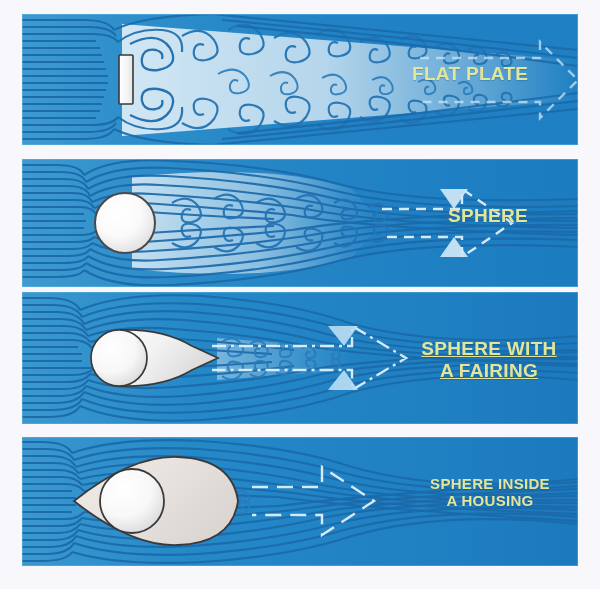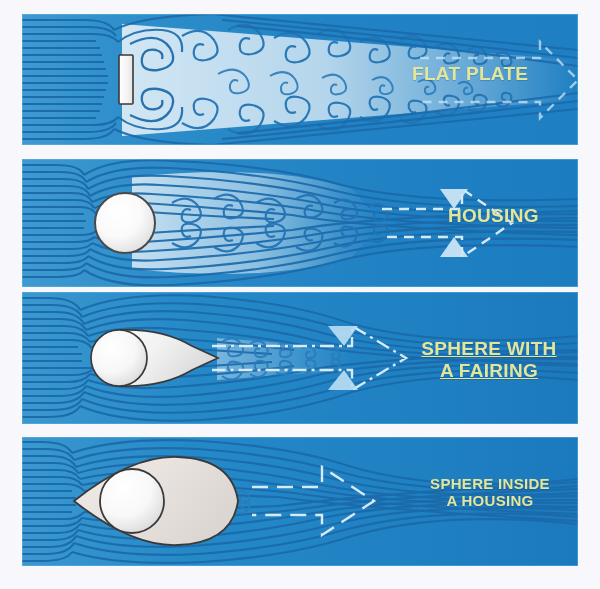--- a/index.html
+++ b/index.html
@@ -271,21 +271,21 @@
         </g>
 
         <rect x="0" y="0" width="556" height="128" fill="none" stroke="#6fc0e6" stroke-width="1.6" opacity="0.55"></rect>
       </g>
 
       <g>
         <circle cx="103" cy="64" r="30" fill="url(#sphereGrad)" stroke="#4a4a4a" stroke-width="2"></circle>
       </g>
     </svg>
   </div>
-  <div class="panel-label" id="label-2">HOUSING</div>
+  <div class="panel-label" id="label-2">SPHERE</div>
 
   <div class="panel" id="panel-3">
     <svg viewBox="0 0 556 132" preserveAspectRatio="none">
       <defs>
         <linearGradient id="bg3" x1="0" y1="0" x2="1" y2="0">
           <stop offset="0" stop-color="#3b98cf"></stop>
           <stop offset="0.3" stop-color="#2589c8"></stop>
           <stop offset="1" stop-color="#1b7abe"></stop>
         </linearGradient>
         <linearGradient id="wake3" x1="0" y1="0" x2="1" y2="0">

